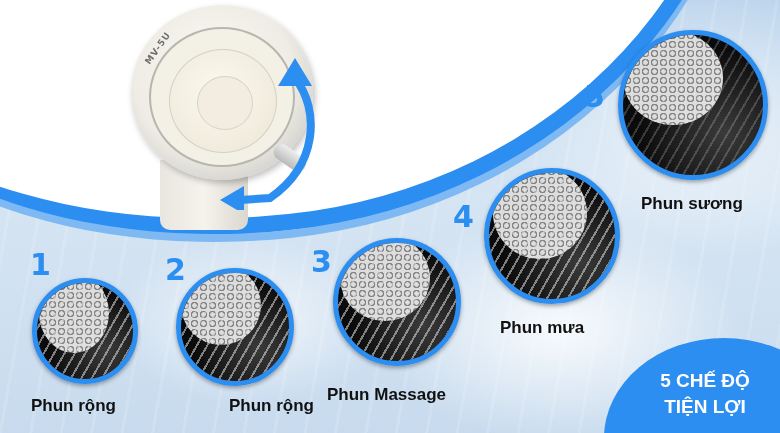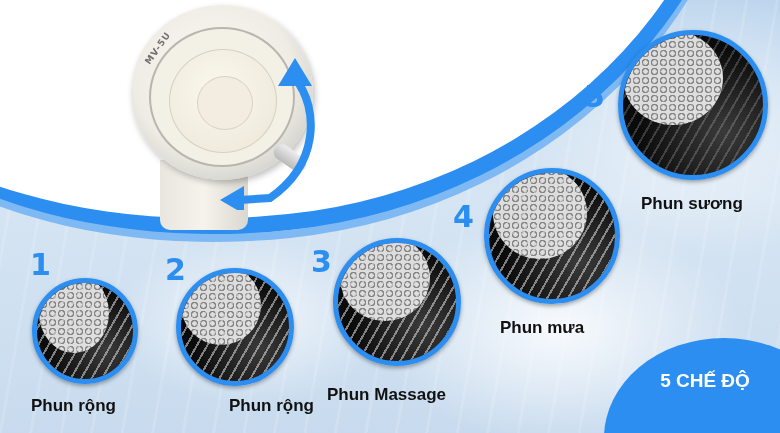--- a/index.html
+++ b/index.html
@@ -120,14 +120,15 @@
     <div class="circle" style="left:618px;top:30px;width:150px;height:150px;">
       <div class="nozzle" style="left:0px;top:-4px;width:100px;height:94px;"></div>
       <div class="spray" style="opacity:0.4;"></div>
     </div>
     <div class="label" style="left:641px;top:194px;text-align:right;">Phun sương</div>
   </div>
 
   <div class="badge"></div>
   <div class="badge-text">
     <div>5 CHẾ ĐỘ</div>
+    <div>TIỆN LỢI</div>
   </div>
 </div>
 
 </body></html>

